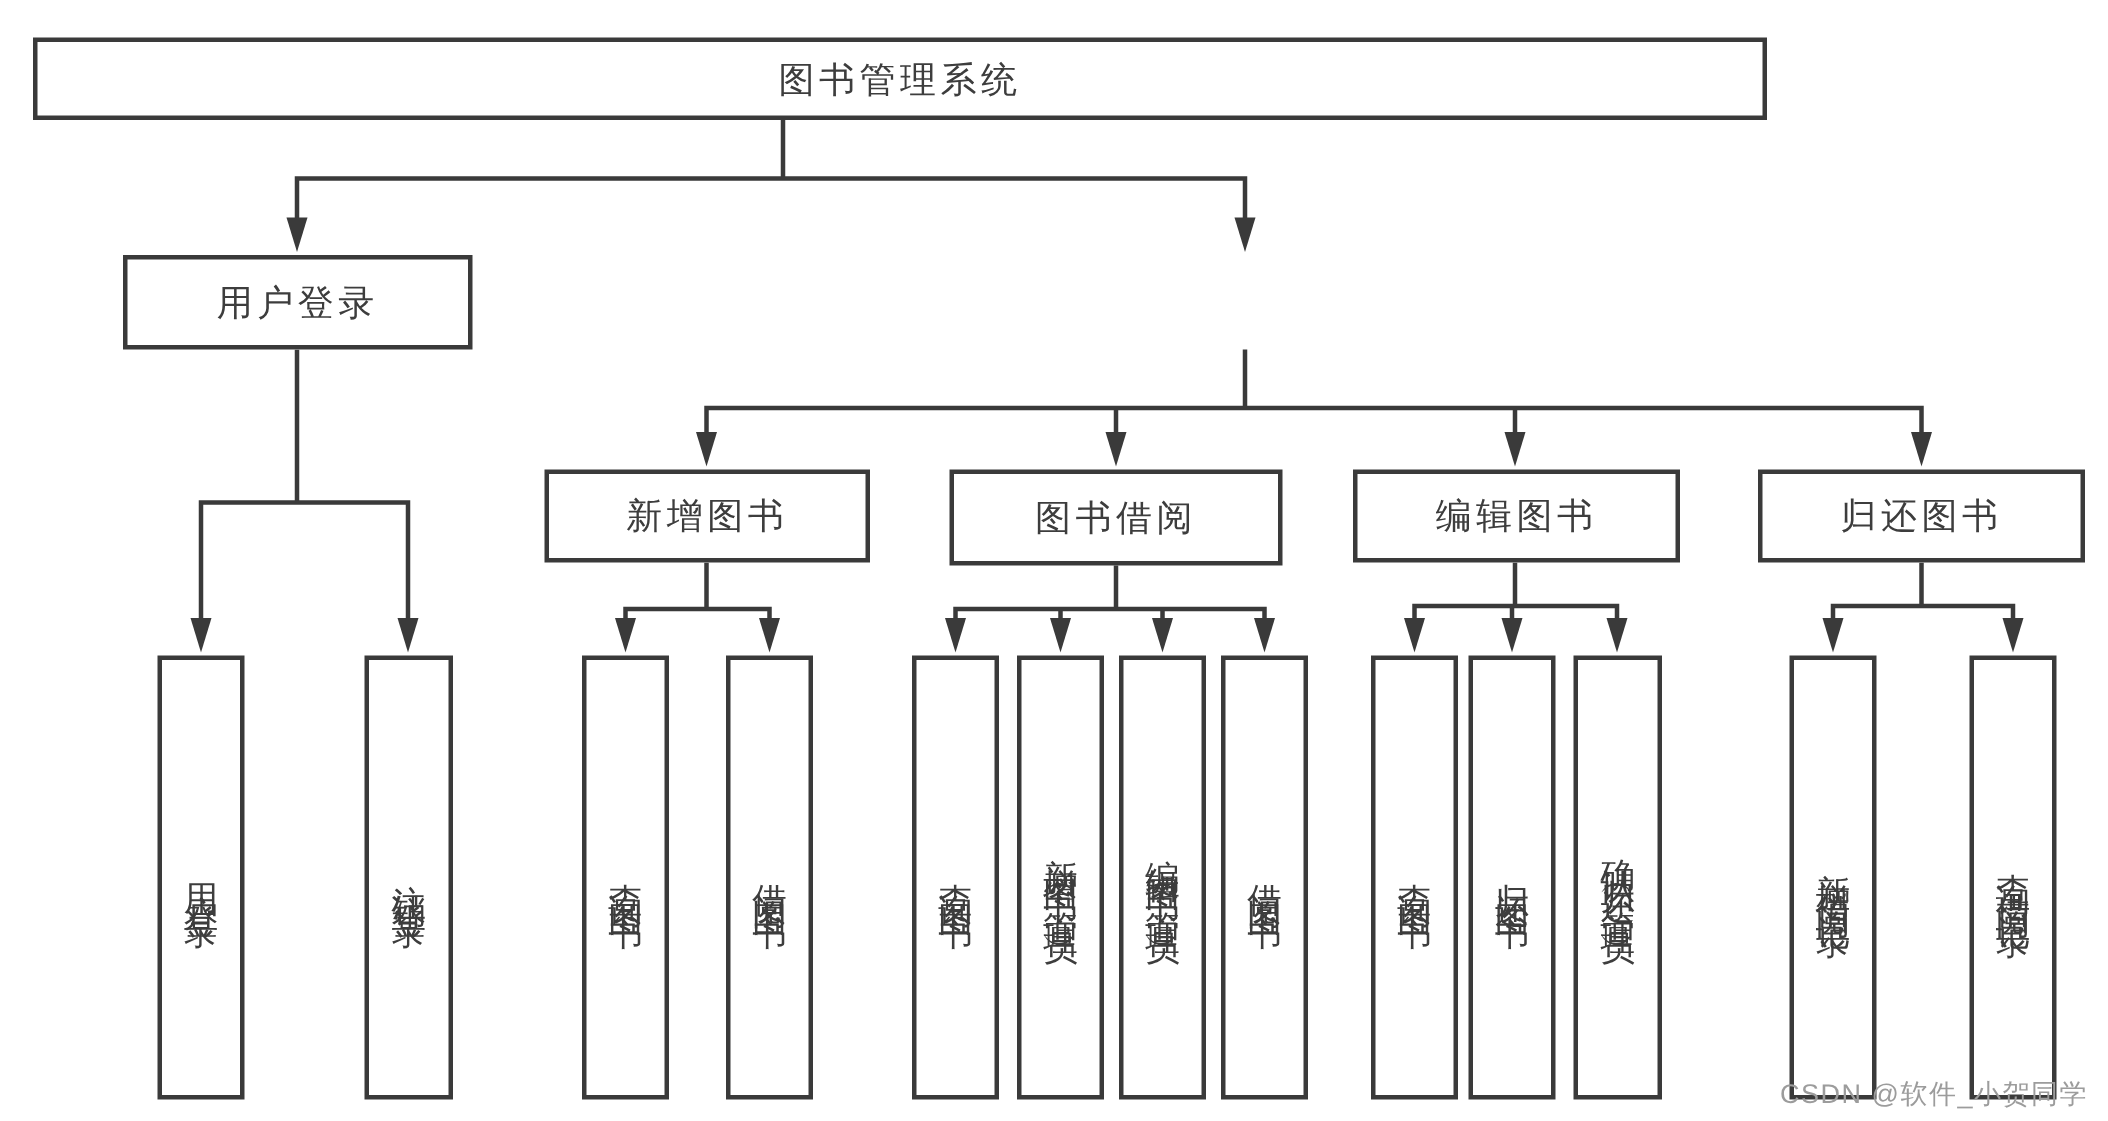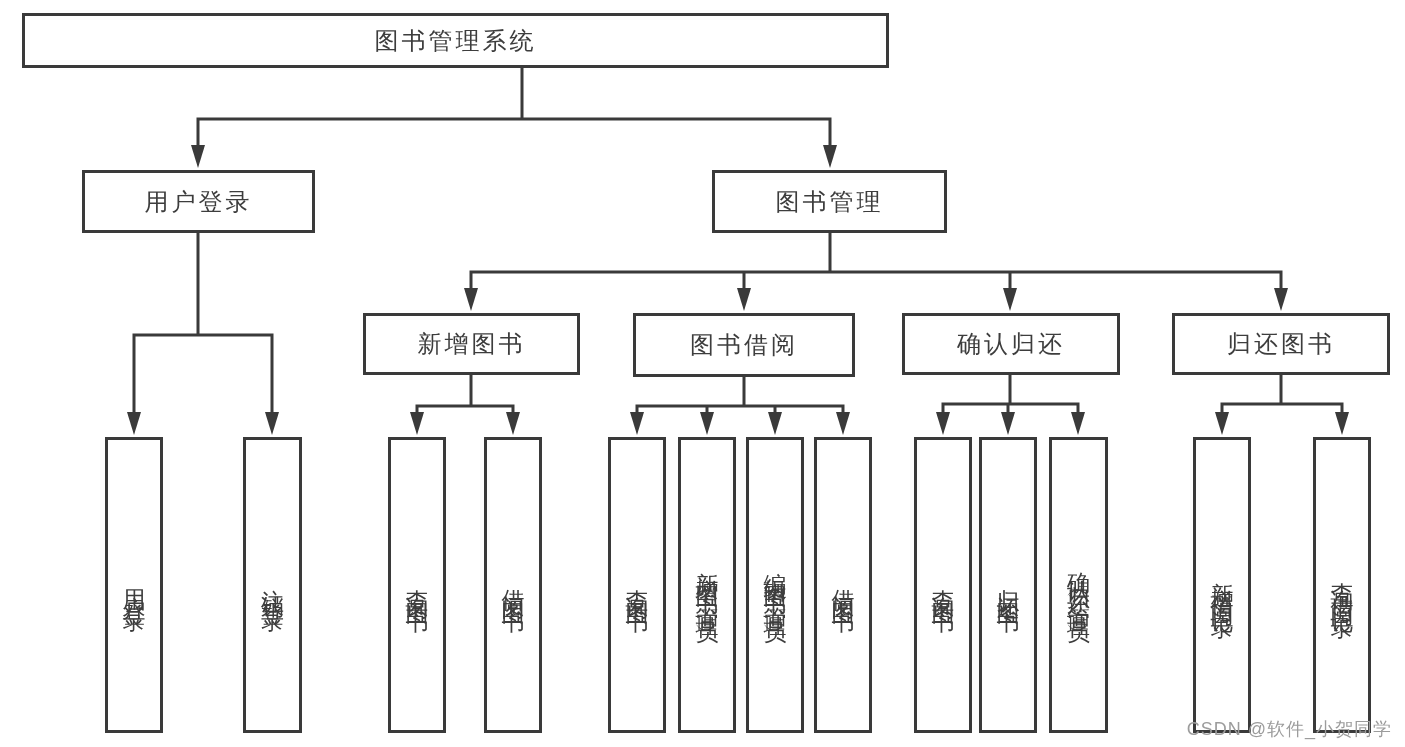--- a/index.html
+++ b/index.html
@@ -112,39 +112,36 @@
       <polygon points="1071,412 1085,412 1078,435"></polygon>
     </g>
 
     <g>
       <path d="M1281 375 V404 M1222 419 V404 H1342 V419"></path>
       <polygon points="1215,412 1229,412 1222,435"></polygon>
       <polygon points="1335,412 1349,412 1342,435"></polygon>
     </g>
   </svg>
 
-  <div class="node h" style="left:22px;top:13px;width:867px;height:55px">
+  <div class="node h" style="left:22px;top:25px;width:1156px;height:55px">
     <span>图书管理系统</span>
   </div>
 
   <div class="node h" style="left:82px;top:170px;width:233px;height:63px">
     <span>用户登录</span>
-  </div>
-  <div class="node h" style="left:712px;top:170px;width:235px;height:63px">
-    <span>图书管理</span>
   </div>
 
   <div class="node h" style="left:363px;top:313px;width:217px;height:62px">
     <span>新增图书</span>
   </div>
   <div class="node h" style="left:633px;top:313px;width:222px;height:64px">
     <span>图书借阅</span>
   </div>
   <div class="node h" style="left:902px;top:313px;width:218px;height:62px">
-    <span>确认归还</span>
+    <span>编辑图书</span>
   </div>
   <div class="node h" style="left:1172px;top:313px;width:218px;height:62px">
     <span>归还图书</span>
   </div>
 
   <div class="node v" style="left:105px;top:437px;width:58px;height:296px">
     <span>用户登录</span>
   </div>
   <div class="node v" style="left:243px;top:437px;width:59px;height:296px">
     <span>注销登录</span>

